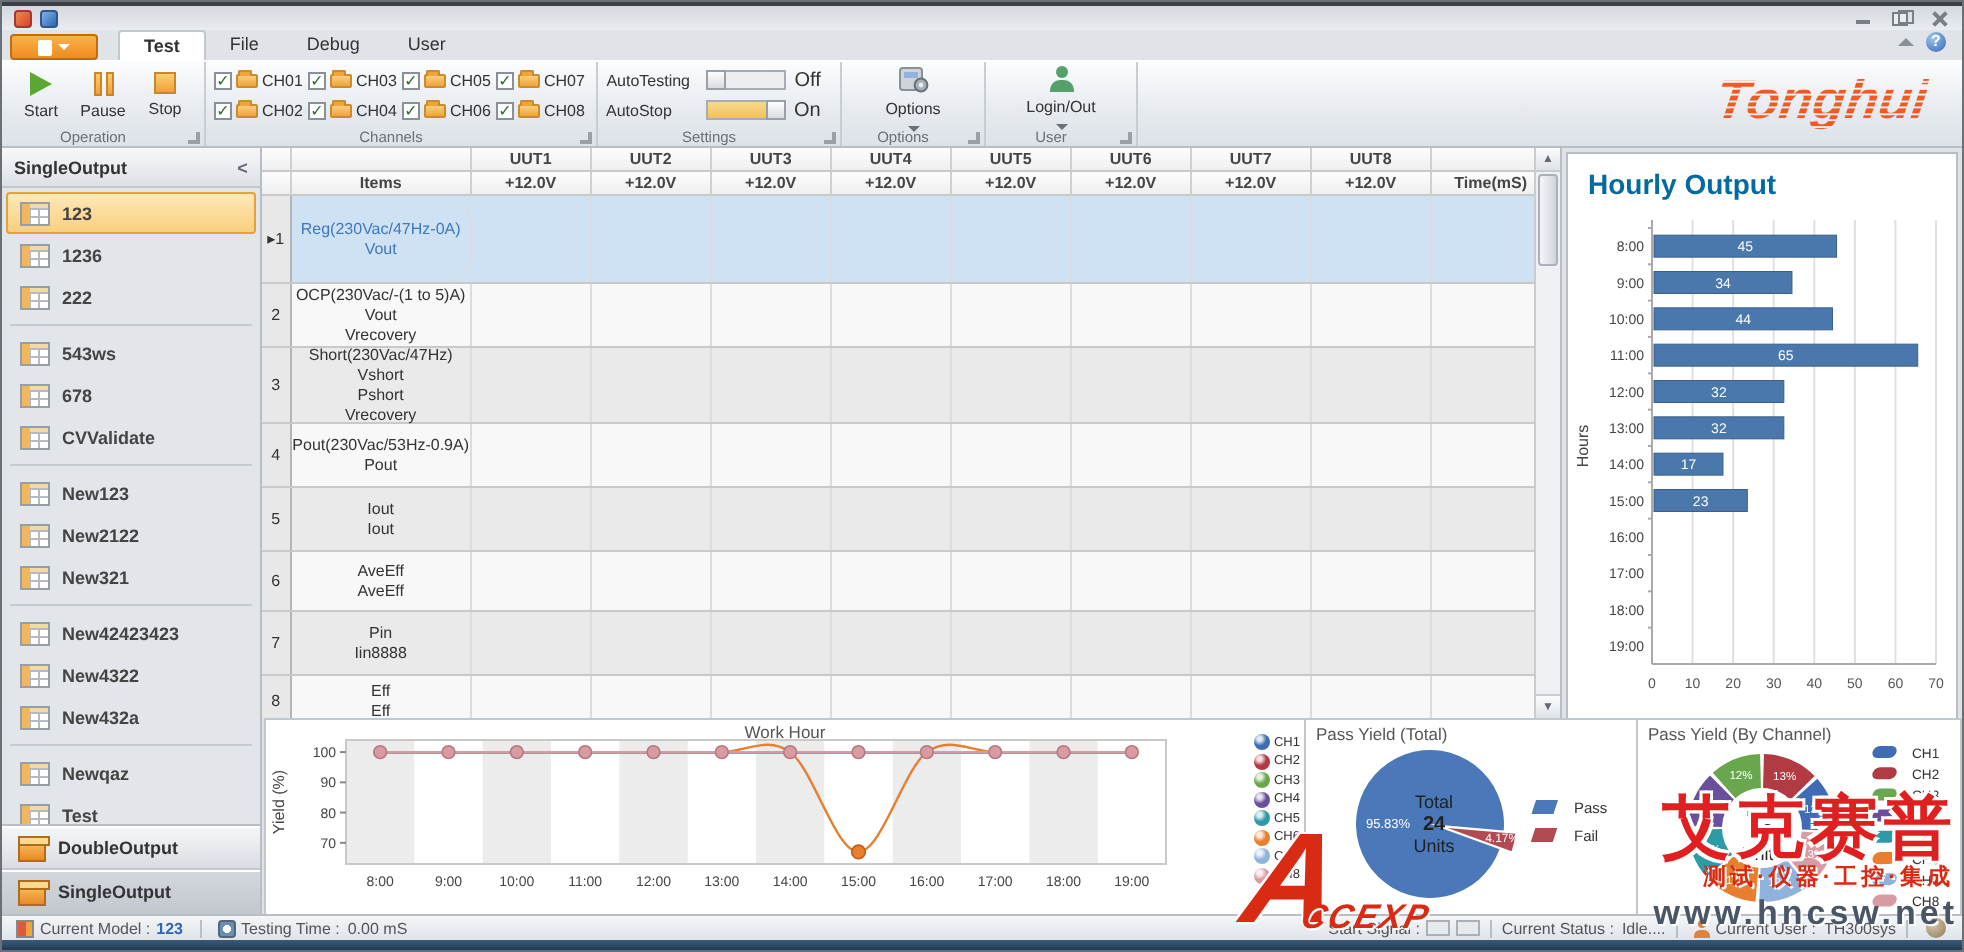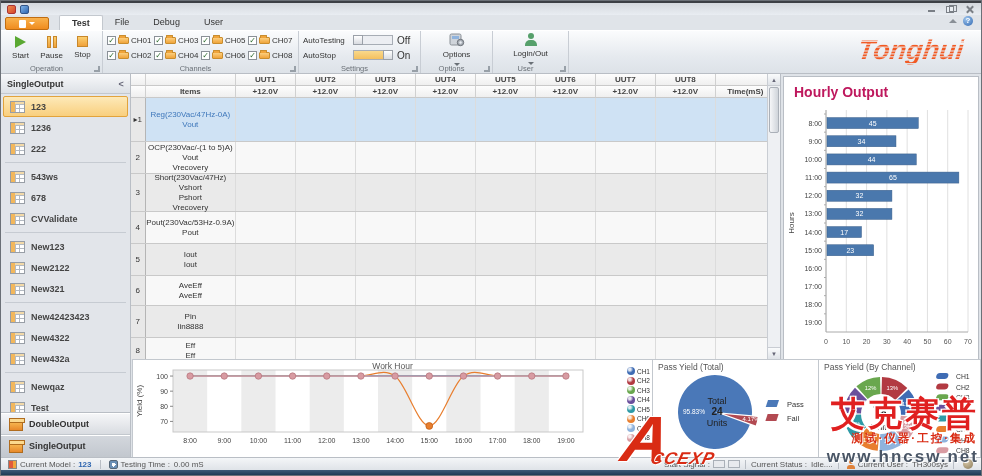--- a/index.html
+++ b/index.html
@@ -43,21 +43,21 @@
   .ico-start{width:0;height:0;border-top:6px solid transparent;border-bottom:6px solid transparent;border-left:11px solid #5aa832;}
   .ico-pause{display:flex;gap:2px;}
   .ico-pause i{display:block;width:4px;height:12px;background:linear-gradient(#fbcf6f,#f0a13a);border:1px solid #c8872a;}
   .ico-stop{width:11px;height:11px;background:linear-gradient(#fbcf6f,#f0a13a);border:1px solid #c8872a;}
   .channels-grid{display:grid;grid-template-columns:repeat(4,47px);grid-auto-flow:column;grid-template-rows:repeat(2,15px);align-content:center;}
   .chk-item{display:flex;align-items:center;gap:2px;cursor:pointer;}
   .chk{width:9px;height:9px;background:#fff;border:1px solid #8a9097;font-size:8px;line-height:8px;color:#2d6a2d;text-align:center;}
   .folder{width:11px;height:7px;background:linear-gradient(#fbce7e,#f0a43a);border:1px solid #c98d2e;border-radius:1px;position:relative;}
   .folder::before{content:"";position:absolute;top:-3px;left:0;width:5px;height:2px;background:#f0a43a;border:1px solid #c98d2e;border-bottom:none;border-radius:1px 1px 0 0;}
   .chk-item .lbl{font-size:8px;color:#333;}
-  .settings-col{display:flex;flex-direction:column;justify-content:center;gap:4px;}
+  .settings-col{display:flex;flex-direction:column;justify-content:center;gap:4px;align-items:flex-end;}
   .set-row{display:flex;align-items:center;gap:4px;}
   .set-row .lbl{font-size:8px;color:#333;width:46px;}
   .toggle{width:40px;height:10px;border:1px solid #a7adb5;background:#eceef2;position:relative;cursor:pointer;}
   .toggle .knob{position:absolute;top:-1px;width:10px;height:10px;background:linear-gradient(#fff,#d8dbe0);border:1px solid #9aa0a8;}
   .toggle.on{background:linear-gradient(#f9d98c,#f4c05f);}
   .toggle.on .knob{right:-1px;} .toggle.off .knob{left:-1px;}
   .set-row .state{font-size:10px;color:#333;}
   .ico-gear{width:16px;height:14px;position:relative;}
   .ico-person{width:12px;height:13px;position:relative;}
   .ico-person::before{content:"";position:absolute;top:0;left:3px;width:6px;height:6px;border-radius:50%;background:#56a06b;}
@@ -94,31 +94,31 @@
   .tbl{flex:1;overflow:hidden;position:relative;}
   .thead .hrow{display:flex;height:12px;}
   .thead .hcell{border-right:1px solid #d0d0d0;border-bottom:1px solid #c9c9c9;font-size:8px;font-weight:bold;color:#444;
      display:flex;align-items:center;justify-content:center;background:linear-gradient(#fdfdfd,#efefef);}
   .c-rn{width:15px;flex:0 0 auto;} .c-items{width:90px;flex:0 0 auto;} .c-uut{width:60px;flex:0 0 auto;} .c-time{width:60px;flex:0 0 auto;}
   .trow{display:flex;border-bottom:1px solid #c9c9c9;}
   .trow .cell{border-right:1px solid #dcdcdc;}
   .trow .rn{width:15px;flex:0 0 auto;background:#e8e8e8;border-right:1px solid #b5b5b5;font-size:8px;color:#333;
      display:flex;align-items:center;justify-content:center;gap:1px;}
   .trow .items{width:90px;flex:0 0 auto;display:flex;flex-direction:column;align-items:center;justify-content:center;font-size:8px;line-height:10px;}
-  .trow.sel{background:#cfe2f4;} .trow.sel .items{color:#3f78bb;}
+  .trow.sel{background:#cfe2f4;} .trow.sel .items{color:#3f78bb;border-radius:14px;}
   .trow.odd{background:#eaeaea;} .trow.even{background:#f8f8f8;}
   .trow .items{color:#333;}
   .vscroll{position:absolute;right:0;top:0;bottom:0;width:13px;background:#eef0f3;border-left:1px solid #c9cdd3;}
   .vs-btn{height:12px;display:flex;align-items:center;justify-content:center;font-size:6px;color:#667;background:linear-gradient(#fafbfc,#dfe3e8);border-bottom:1px solid #c9cdd3;cursor:pointer;}
   .vs-btn.bot{position:absolute;bottom:0;left:0;right:0;border-top:1px solid #c9cdd3;border-bottom:none;}
   .vs-thumb{position:absolute;top:13px;left:1px;right:1px;height:46px;background:linear-gradient(90deg,#f5f6f8,#cfd4da);border:1px solid #aab0b8;border-radius:2px;cursor:pointer;}
   
   .right-panel{flex:1;padding:2px;}
   .card{background:#fff;border:1px solid #b9bec5;height:100%;position:relative;}
-  .hourly-title{font-size:14px;font-weight:bold;color:#be185d;padding:7px 0 0 10px;}
+  .hourly-title{font-size:14px;font-weight:bold;color:#0369a1;padding:7px 0 0 10px;}
   
   .bottom{position:absolute;left:131px;right:0;top:358px;height:100px;display:flex;}
   .b-card{background:#fff;border:1px solid #c3c8ce;position:relative;overflow:hidden;}
   .b-title{font-size:8.5px;color:#555;}
   .wh-card{width:521px;}
   .wh-title{position:absolute;top:1px;left:0;right:0;text-align:center;}
   .pt-card{width:166px;border-left:none;}
   .pc-card{flex:1;border-left:none;}
   .pt-title,.pc-title{position:absolute;top:2px;left:5px;}
   .wh-legend{position:absolute;right:2px;top:7px;display:flex;flex-direction:column;gap:1.5px;}

